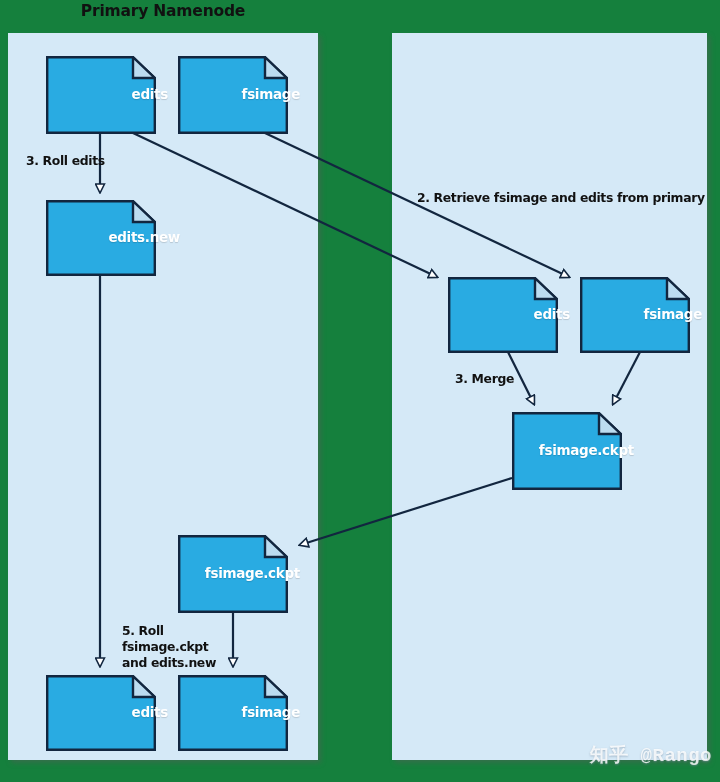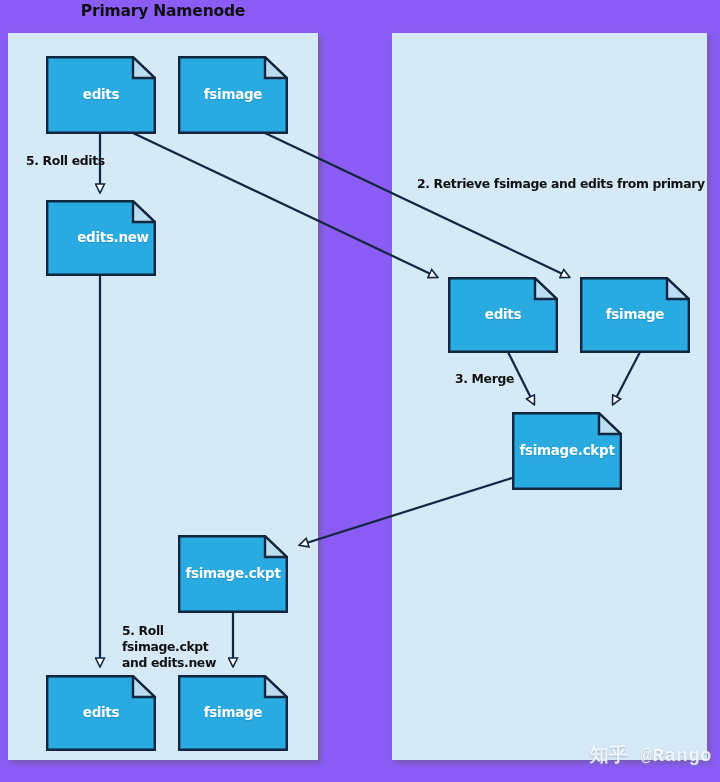--- a/index.html
+++ b/index.html
@@ -12,21 +12,21 @@
     height: 782px;
     position: relative;
     font-family: "Liberation Sans", sans-serif;
     overflow: hidden;
   }
   #stage {
     position: absolute;
     left: 0; top: 0;
     width: 720px;
     height: 782px;
-    background: #8b5cf6;
+    background: #15803d;
   }
   .panel-title {
     position: absolute;
     font-family: "DejaVu Sans", sans-serif;
     font-weight: bold;
     font-size: 15.5px;
     color: #111111;
     letter-spacing: -0.2px;
     white-space: nowrap;
     text-align: center;
@@ -46,23 +46,23 @@
   .node {
     position: absolute;
     box-sizing: border-box;
   }
   .node svg {
     position: absolute;
     left: 0; top: 0;
   }
   .node .node-label {
     position: absolute;
-    left: 0;
+    left: 12px;
     width: 100%;
-    text-align: center;
+    text-align: right;
     color: #ffffff;
     font-family: "DejaVu Sans", sans-serif;
     font-weight: bold;
     font-size: 13.5px;
     letter-spacing: -0.3px;
     text-shadow: 0 1px 1px rgba(0,0,0,0.15);
     pointer-events: none;
   }
   .step-label {
     position: absolute;
@@ -187,23 +187,23 @@
   </div>
 
   <div class="node" style="left:512px; top:412px; width:110px; height:78px;">
     <svg width="110" height="78" viewBox="0 0 110 78">
       <path d="M1.2 1.2 H87 L108.8 22 V76.8 H1.2 Z" fill="#29ABE2" stroke="#12263f" stroke-width="2.4" stroke-linejoin="miter"></path>
       <path d="M87 1.2 V22 H108.8 Z" fill="#bcdcf0" stroke="#12263f" stroke-width="2.4" stroke-linejoin="miter"></path>
     </svg>
     <div class="node-label" style="top:30px;">fsimage.ckpt</div>
   </div>
 
-  <div class="step-label" style="left:26px; top:153px;">5. Roll edits</div>
-
-  <div class="step-label" style="left:417px; top:176px;">2. Retrieve fsimage and edits from primary</div>
+  <div class="step-label" style="left:26px; top:153px;">3. Roll edits</div>
+
+  <div class="step-label" style="left:417px; top:190px;">2. Retrieve fsimage and edits from primary</div>
 
   <div class="step-label" style="left:455px; top:371px;">3. Merge</div>
 
 
   <div class="step-label multiline" style="left:122px; top:623px; width:96px;">
     <span>5. Roll</span><br>
     <span>fsimage.ckpt</span><br>
     <span>and edits.new</span>
   </div>
 

